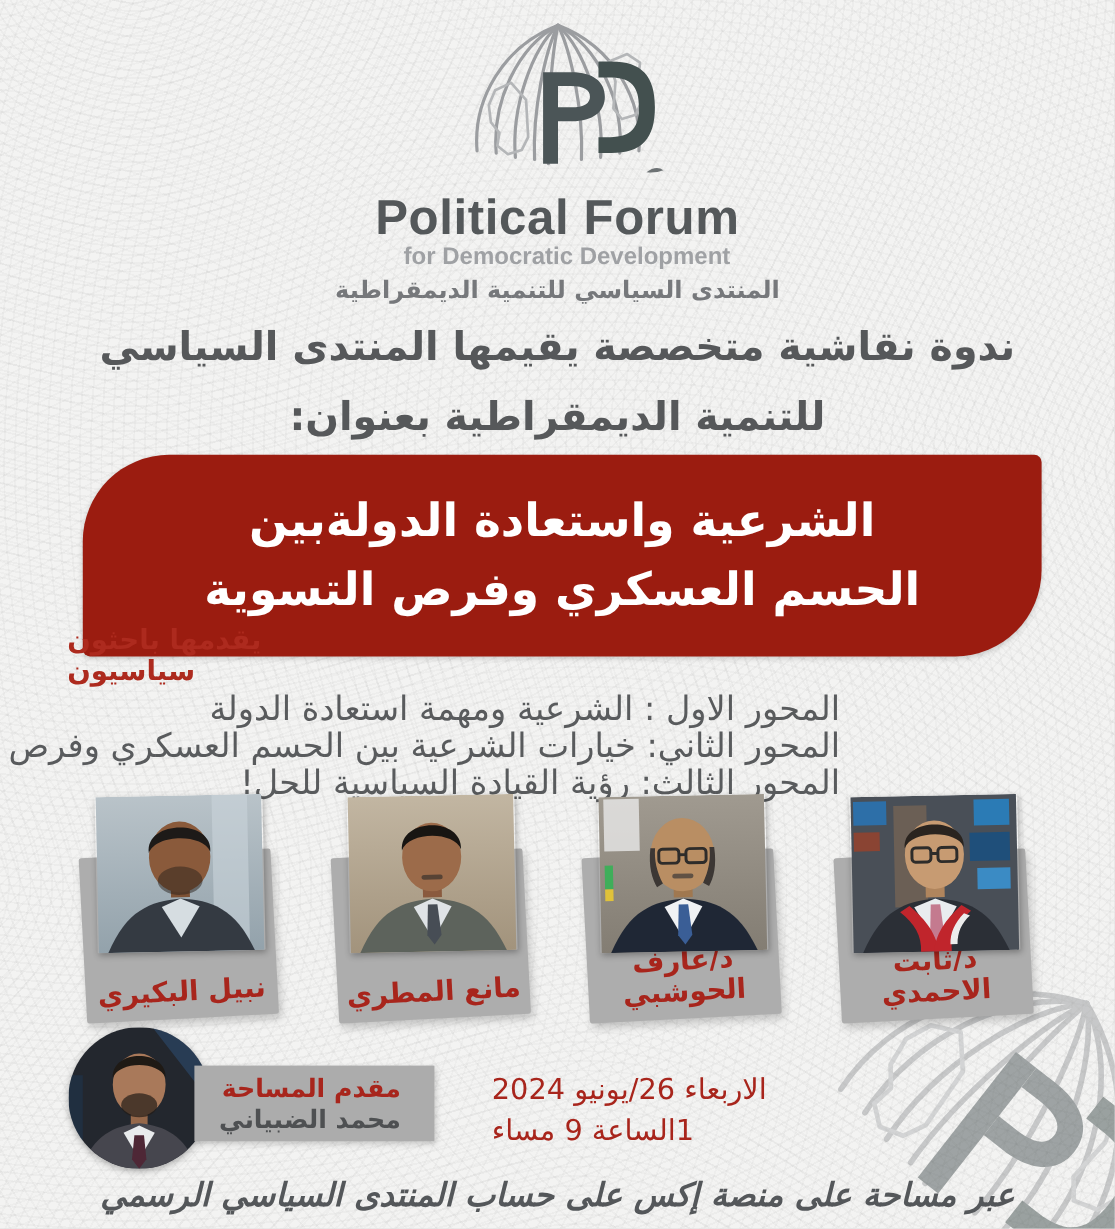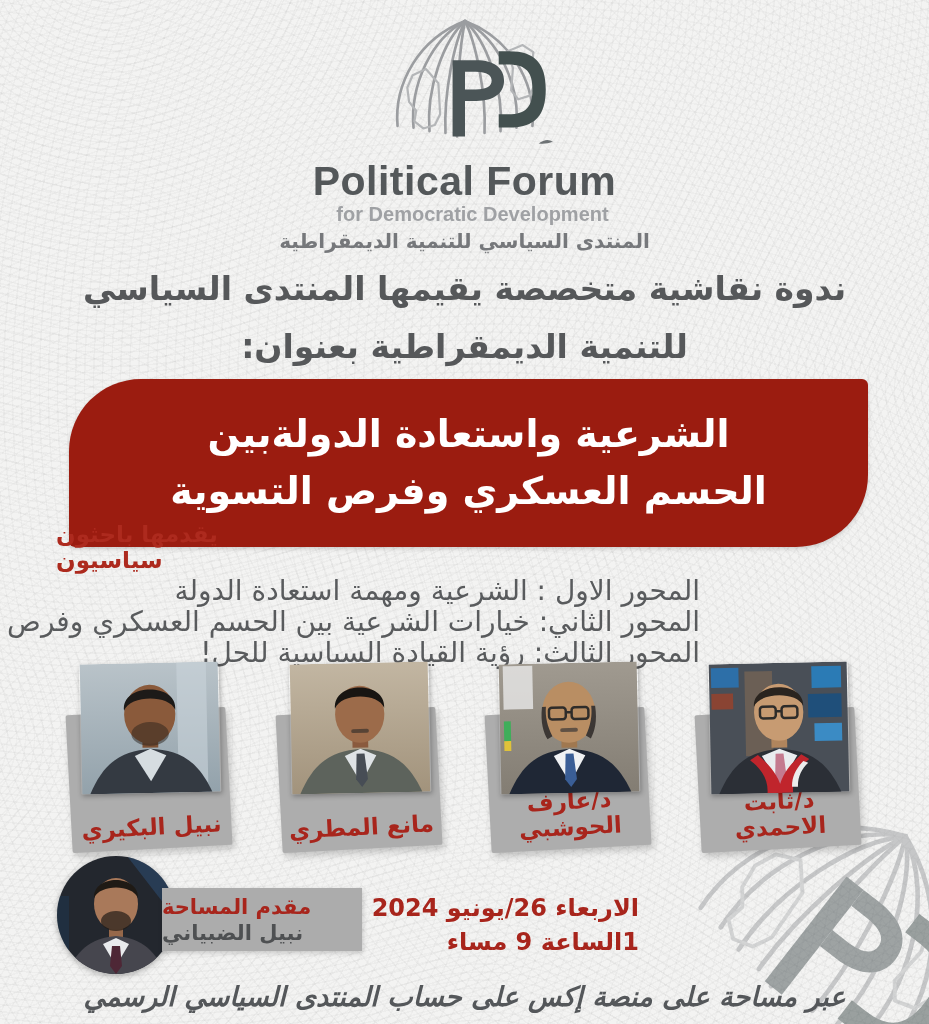--- a/index.html
+++ b/index.html
@@ -53,27 +53,27 @@
         font-weight:bold;font-size:23px;color:#a8251c;}
   .photo{position:absolute;left:14px;top:0;width:140px;height:130px;
          transform:rotate(-1.2deg);overflow:hidden;border-radius:1px;
          box-shadow:1px 2px 5px rgba(0,0,0,.3);}
   .photo svg{display:block;width:100%;height:100%;}
   
   .mod-photo{position:absolute;left:57px;top:856px;width:118px;height:118px;
              border-radius:50%;overflow:hidden;box-shadow:0 2px 6px rgba(0,0,0,.3);}
   .mod-photo svg{display:block;width:100%;height:100%;}
   .mod-strip{position:absolute;left:162px;top:888px;width:200px;height:63px;
-             background:#acacac;box-sizing:border-box;text-align:left;
+             background:#acacac;box-sizing:border-box;text-align:right;
              padding:7px 28px 0 0;box-shadow:1px 2px 5px rgba(0,0,0,.18);}
   .mod-role{font-weight:bold;font-size:21px;color:#a8251c;line-height:1.2;}
   .mod-name{font-weight:bold;font-size:21px;color:#4e5052;line-height:1.3;}
   
-  .schedule{position:absolute;top:891px;right:290px;text-align:right;
-            font-weight:bold;font-size:24px;line-height:34px;color:#a8251c;}
+  .schedule{position:absolute;top:891px;right:290px;text-align:left;
+            font-weight:normal;font-size:24px;line-height:34px;color:#a8251c;}
   
   .footer{position:absolute;top:981px;left:0;right:0;text-align:center;
           font-weight:bold;font-size:27px;color:#54575a;font-style:italic;}
   
   .watermark{position:absolute;right:-78px;bottom:-70px;width:340px;height:340px;
              transform:rotate(38deg);opacity:.5;}
   .hidden-defs{position:absolute;width:0;height:0;overflow:hidden;}
 </style>
 </head>
 <body>
@@ -260,21 +260,21 @@
       <path d="M46,88 L59,82 L72,88 L59,110 Z" fill="#e9ebed"></path>
       <path d="M55,90 L63,90 L65,110 L59,118 L53,110 Z" fill="#4e2736"></path>
       <ellipse cx="59" cy="48" rx="22" ry="26" fill="#a9795a"></ellipse>
       <ellipse cx="59" cy="65" rx="15" ry="10" fill="#241d17" opacity=".7"></ellipse>
       <path d="M37,42 C36,18 82,18 81,42 C75,28 43,28 37,42 Z" fill="#1f1a15"></path>
     </svg>
   </div>
 
   <div class="mod-strip">
     <div class="mod-role" dir="rtl">مقدم المساحة</div>
-    <div class="mod-name" dir="rtl">نبيل الضبياني</div>
+    <div class="mod-name" dir="rtl">محمد الضبياني</div>
   </div>
 
   <div class="schedule">
     <div dir="rtl">الاربعاء 26/يونيو 2024</div>
     <div dir="rtl">1الساعة 9 مساء</div>
   </div>
 
   <div class="footer" dir="rtl">عبر مساحة على منصة إكس على حساب  المنتدى السياسي الرسمي</div>
 </div>
 

